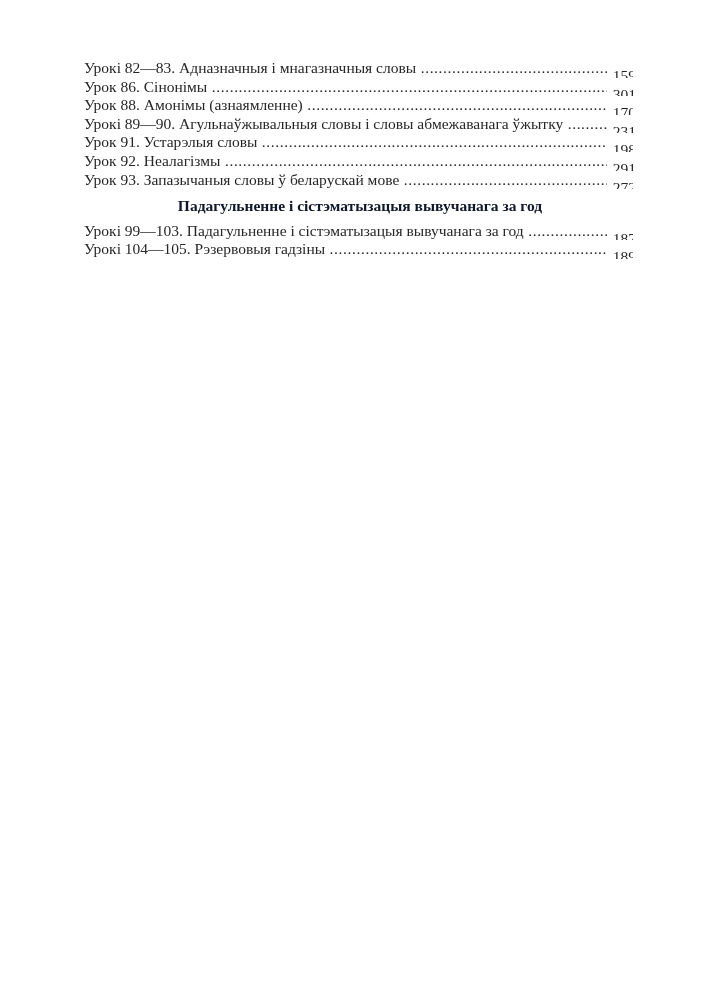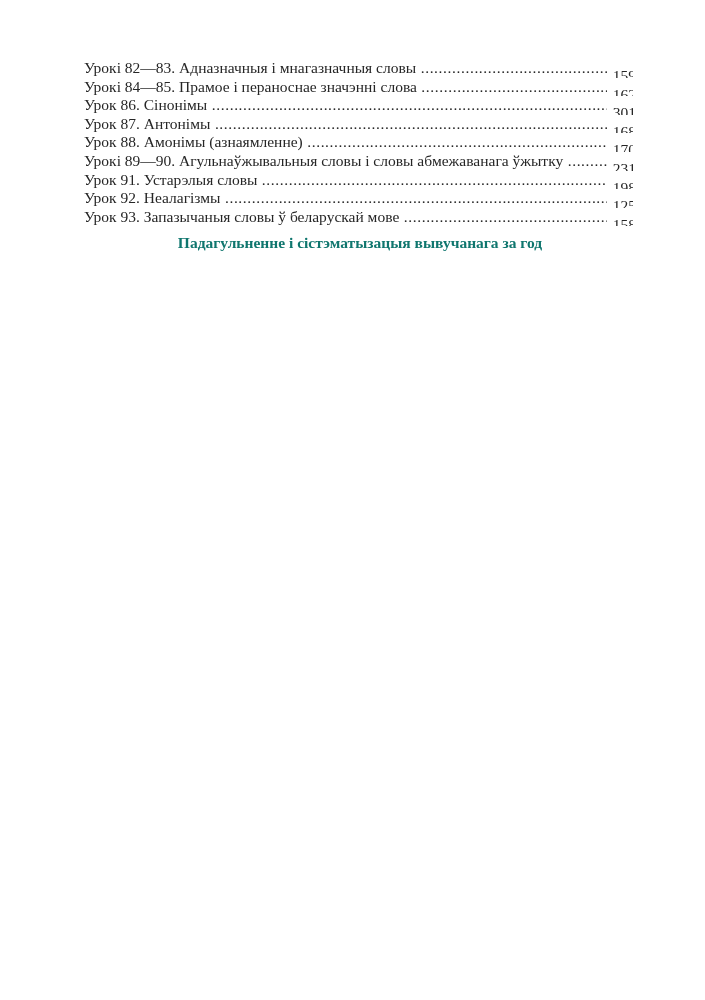--- a/index.html
+++ b/index.html
@@ -41,36 +41,36 @@
     padding-left: 6px;
     font-size: 15.5px;
     line-height: 18.6px;
   }
   .section-heading {
     font-size: 15.5px;
     font-weight: bold;
     text-align: center;
     line-height: 18.6px;
     margin: 8px 0 6px 0;
-    color: #0f766e;
+    color: #0f172a;
   }
 </style>
 </head>
 <body>
 
 <div class="page">
   <main class="toc-content">
     <div class="toc-list" id="list-upper">
         <div class="toc-row"><span class="toc-label">Урокі 82—83. Адназначныя і мнагазначныя словы</span><span class="toc-page">159</span></div>
-        <div class="toc-row"><span class="toc-label">Урокі 84—85. Прамое і пераноснае значэнні слова</span><span class="toc-page">162</span></div>
         <div class="toc-row"><span class="toc-label">Урок 86. Сінонімы</span><span class="toc-page">301</span></div>
-        <div class="toc-row"><span class="toc-label">Урок 87. Антонімы</span><span class="toc-page">168</span></div>
         <div class="toc-row"><span class="toc-label">Урок 88. Амонімы (азнаямленне)</span><span class="toc-page">170</span></div>
         <div class="toc-row"><span class="toc-label">Урокі 89—90. Агульнаўжывальныя словы і словы абмежаванага ўжытку</span><span class="toc-page">231</span></div>
         <div class="toc-row"><span class="toc-label">Урок 91. Устарэлыя словы</span><span class="toc-page">198</span></div>
-        <div class="toc-row"><span class="toc-label">Урок 92. Неалагізмы</span><span class="toc-page">125</span></div>
-        <div class="toc-row"><span class="toc-label">Урок 93. Запазычаныя словы ў беларускай мове</span><span class="toc-page">158</span></div>
+        <div class="toc-row"><span class="toc-label">Урок 92. Неалагізмы</span><span class="toc-page">291</span></div>
+        <div class="toc-row"><span class="toc-label">Урок 93. Запазычаныя словы ў беларускай мове</span><span class="toc-page">272</span></div>
       </div>
     <h2 class="section-heading">Падагульненне і сістэматызацыя вывучанага за год</h2>
     <div class="toc-list" id="list-lower">
+        <div class="toc-row"><span class="toc-label">Урокі 99—103. Падагульненне і сістэматызацыя вывучанага за год</span><span class="toc-page">187</span></div>
+        <div class="toc-row"><span class="toc-label">Урокі 104—105. Рэзервовыя гадзіны</span><span class="toc-page">189</span></div>
       </div>
   </main>
 </div>
 
 </body></html>

